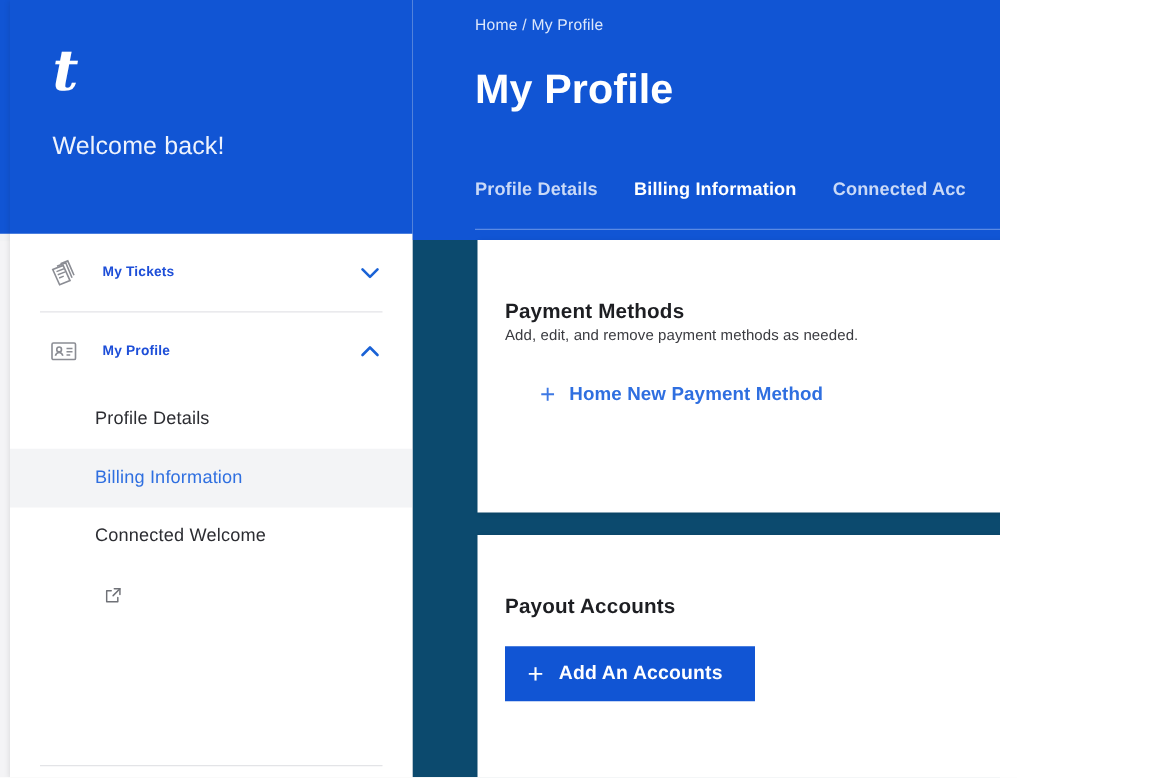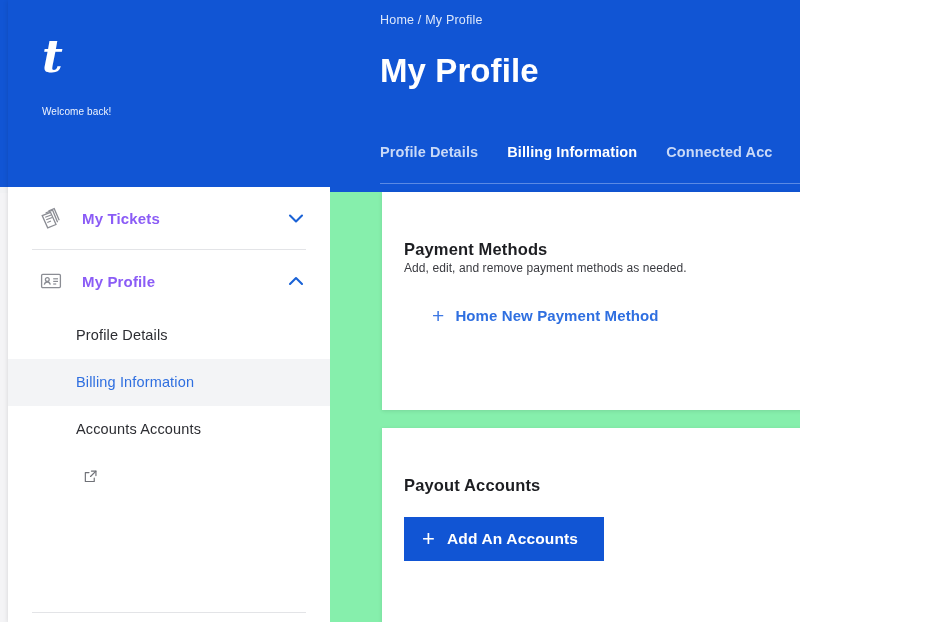--- a/index.html
+++ b/index.html
@@ -73,21 +73,21 @@
     font-family: "DejaVu Serif", serif;
     font-style: italic;
     font-weight: 700;
     font-size: 45px;
     line-height: 1;
     color: #ffffff;
     letter-spacing: -1px;
   }
   .welcome-text {
     margin-top: 27px;
-    font-size: 10px;
+    font-size: 20px;
     color: #eef3fd;
     letter-spacing: 0.1px;
   }
 
   .nav-list { padding: 0 0 0 0; }
 
   .nav-group {
     position: relative;
   }
   .nav-parent {
@@ -102,23 +102,23 @@
     height: 26px;
     flex: 0 0 26px;
     margin-right: 18px;
     color: #8b8d94;
     display: flex;
     align-items: center;
     justify-content: center;
   }
   .nav-parent .nav-label {
     flex: 1 1 auto;
-    font-size: 15px;
-    font-weight: 700;
-    color: #8b5cf6;
+    font-size: 11px;
+    font-weight: 700;
+    color: #1d4ed8;
     letter-spacing: 0.15px;
   }
   .chev {
     width: 20px;
     height: 20px;
     flex: 0 0 20px;
     color: #1a62d6;
     display: flex;
     align-items: center;
     justify-content: center;
@@ -210,21 +210,21 @@
     left: 50px;
     bottom: 8px;
     width: 760px;
     height: 1px;
     background: #5b8ae4;
   }
 
   
   .content {
     position: relative;
-    background: #86efac;
+    background: #0c4a6e;
     height: 430px;
     padding: 0;
   }
   .card {
     position: absolute;
     left: 52px;
     right: -90px;
     background: #ffffff;
     box-shadow: 0 1px 4px rgba(0,0,0,0.10);
   }
@@ -360,21 +360,21 @@
 
           <div class="nav-child">
             <span class="child-label">Profile Details</span>
           </div>
 
           <div class="nav-child active">
             <span class="child-label">Billing Information</span>
           </div>
 
           <div class="nav-child">
-            <span class="child-label">Accounts Accounts</span>
+            <span class="child-label">Connected Welcome</span>
           </div>
 
           <div class="nav-child">
             <span class="ext-icon">
               <svg width="15" height="15" viewBox="0 0 16 16" fill="none" stroke="currentColor" stroke-width="1.25" stroke-linecap="round" stroke-linejoin="round">
                 <path d="M9.0 2.2 H13.8 V7.0"></path>
                 <path d="M13.8 2.2 L8.0 8.0"></path>
                 <path d="M12.0 9.6 V13.3 H2.5 V3.8 H6.4"></path>
               </svg>
             </span>

